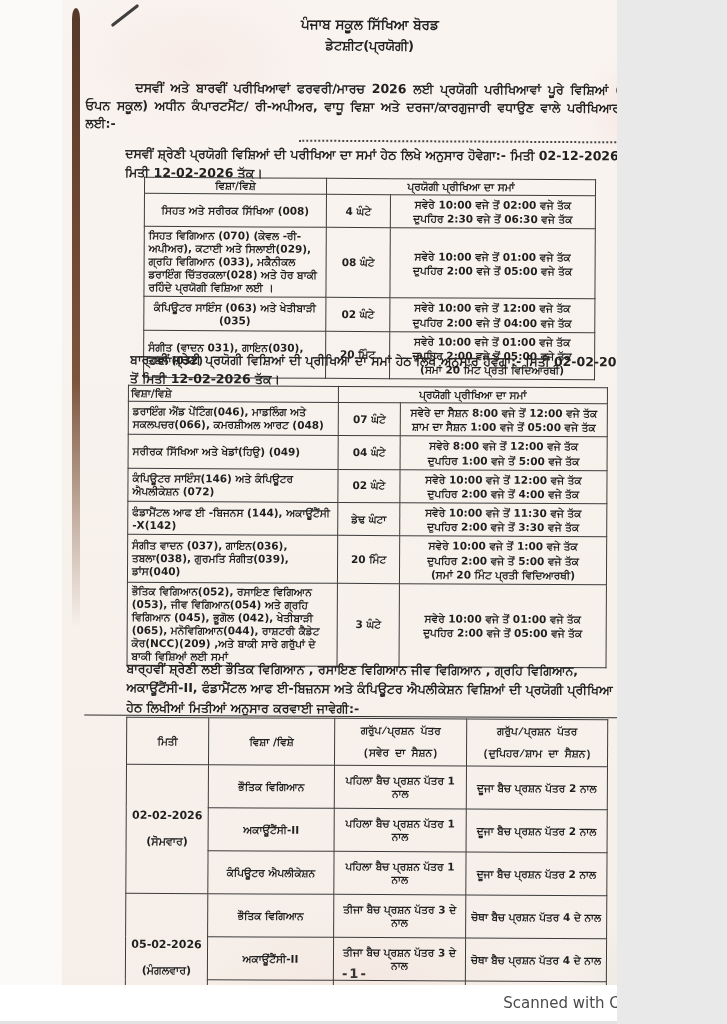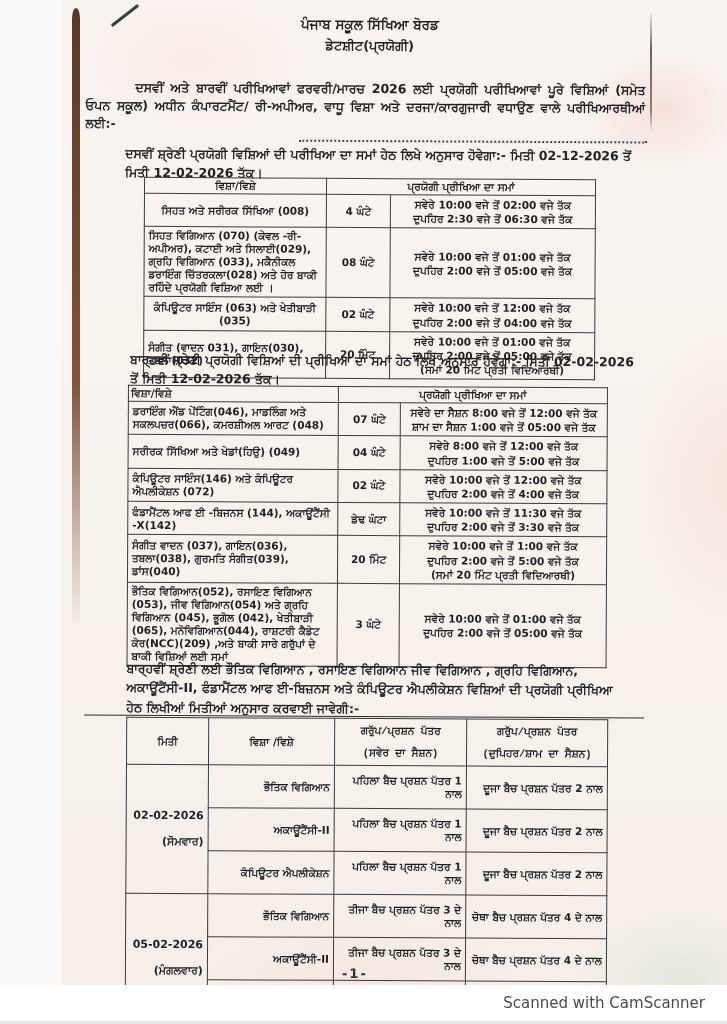--- a/index.html
+++ b/index.html
@@ -1,17 +1,17 @@
 <!DOCTYPE html>
 <html><head>
 <meta charset="utf-8">
 <style>
   html, body { margin: 0; padding: 0; background: #e9e9e9; }
   .canvas {
-    position: relative; width: 727px; height: 1024px; overflow: hidden;
+    position: relative; width: 617px; height: 1024px; overflow: hidden;
     font-family: "DejaVu Sans", "Liberation Sans", sans-serif;
     color: #222; background: #fbfaf9;
   }
   
   .paper {
     position: absolute; left: 62px; top: 0; right: 0; bottom: 36px;
     background:
       radial-gradient(ellipse 120px 90px at 600px 110px, rgba(243,196,190,.40), transparent 70%),
       radial-gradient(ellipse 140px 220px at 665px 480px, rgba(244,205,198,.35), transparent 70%),
       radial-gradient(ellipse 160px 100px at 620px 975px, rgba(190,214,190,.30), transparent 70%),
@@ -54,21 +54,21 @@
   .t2 { left: 130px; top: 386px; width: 480px; }
   .subj { text-align: center; }
   .t2 .subj { text-align: left; }
   .t1 tr:nth-child(3) .subj { text-align: left; }
   .dur { text-align: center; }
   .time { text-align: center; white-space: pre-line; line-height: 1.35; }
   .pre { white-space: pre-line; font-family: Liberation Mono, monospace; }
   .rule { position: absolute; left: 88px; top: 716px; width: 560px; border-top: 1.6px solid #2e2e2e; }
   .t3 { left: 130px; top: 718px; width: 482px; }
   .t3 th { font-size: 10.5px; line-height: 2.1; padding: 6px 2px; }
-  .t3 td { text-align: right; height: 38px; }
+  .t3 td { text-align: center; height: 38px; }
   .t3 td.date { white-space: pre-line; line-height: 2.4; font-size: 11px; }
   .page-num { position: absolute; left: 330px; top: 966px; width: 60px; text-align: center; font-size: 13px; font-weight: 700; color: #333; letter-spacing: 2px; }
   .footer {
     position: absolute; left: 0; bottom: 0; width: 727px; height: 36px; background: #ffffff;
     border-bottom: 3px solid #e2e2e2; display: flex; align-items: center; justify-content: flex-end;
   }
   .footer span { font-size: 15px; color: #4a4a4a; margin-right: 22px; font-weight: 400; }
 </style>
 </head>
 <body>

